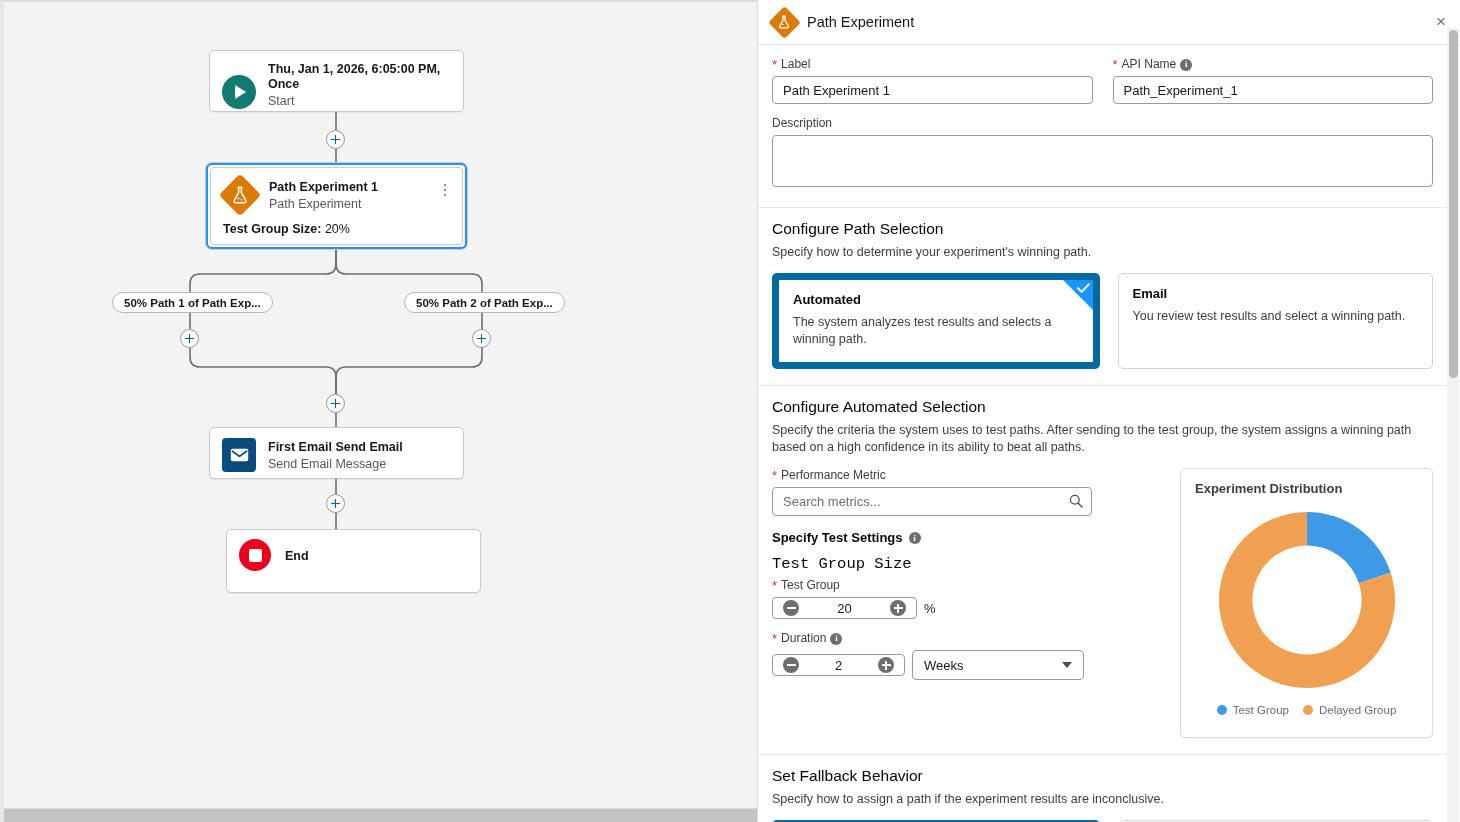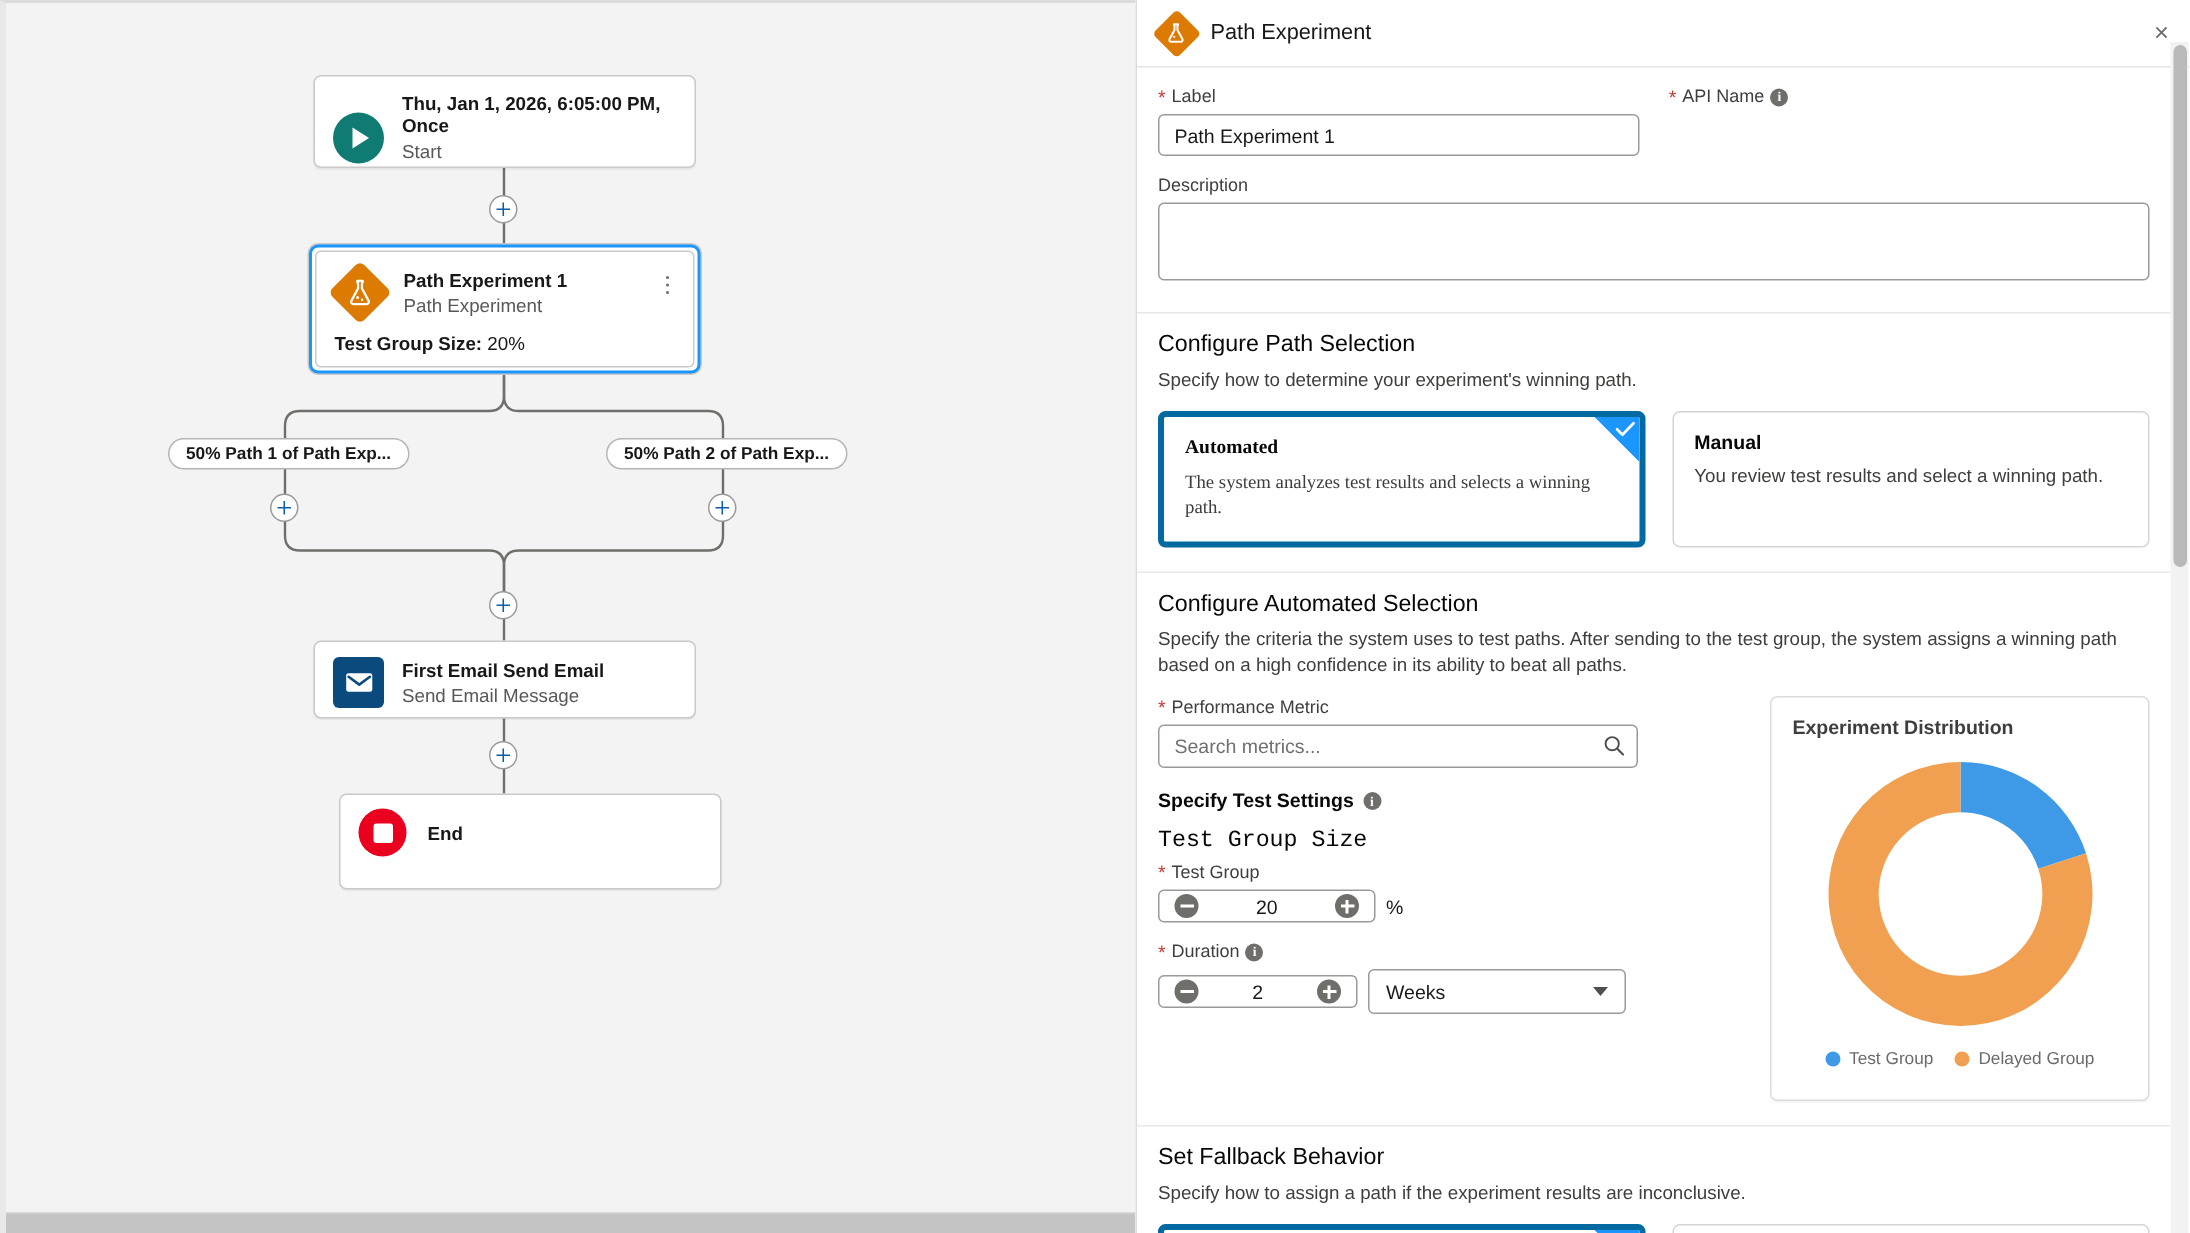--- a/index.html
+++ b/index.html
@@ -161,21 +161,21 @@
   textarea.inp { height:52px; resize:none; padding-top:6px; line-height:16px; }
 
   .sec-h { font-size:15.5px; color:#080707; margin:0 0 6px 0; font-weight:normal; }
   .sec-p { font-size:12.5px; color:#3e3e3c; line-height:17px; margin:0 0 12px 0; }
 
   .choice-row { display:flex; gap:18px; }
   .choice {
     flex:1 1 0; position:relative; border:1px solid #d4d4d4; border-radius:5px;
     background:#fff; padding:12px 14px 14px 14px; min-height:78px; cursor:pointer; overflow:hidden;
   }
-  .choice.selected { border:4px solid #0369a1;font-family:Liberation Serif, serif; }
+  .choice.selected { border:7px solid #0369a1; }
   .choice .ct { font-size:13px; font-weight:bold; color:#080707; margin-bottom:7px; }
   .choice .cd { font-size:12.5px; color:#3e3e3c; line-height:17px; }
   .corner { position:absolute; right:0; top:0; width:30px; height:30px; }
   .corner::before {
     content:""; position:absolute; right:0; top:0;
     border-left:30px solid transparent; border-top:30px solid #1b96ff;
   }
   .corner svg { position:absolute; right:3px; top:3px; }
 
   .twocol { display:flex; gap:18px; }
@@ -353,20 +353,21 @@
               <span>Label</span>
             </div>
             <input class="inp" value="Path Experiment 1" style="">
           </div>
           <div class="field">
             <div class="fl">
               <span class="req">*</span>
               <span>API Name</span>
               <span class="info-dot">i</span>
             </div>
+            <input class="inp" value="Path_Experiment_1" style="">
           </div>
         </div>
         <div style="margin-top:12px;">
           <div class="fl">Description</div>
           <textarea class="inp" placeholder="" style=""></textarea>
         </div>
       </div>
 
       <div class="sec">
         <h3 class="sec-h">Configure Path Selection</h3>
@@ -375,21 +376,21 @@
           <div class="choice selected">
             <div class="corner">
               <svg width="13" height="11" viewBox="0 0 13 11">
                   <path d="M1 5.2 L4.6 8.8 L12 1.2" fill="none" stroke="#fff" stroke-width="1.8" stroke-linecap="round" stroke-linejoin="round"></path>
                 </svg>
             </div>
             <div class="ct">Automated</div>
             <div class="cd">The system analyzes test results and selects a winning path.</div>
           </div>
           <div class="choice">
-            <div class="ct">Manual</div>
+            <div class="ct">Email</div>
             <div class="cd">You review test results and select a winning path.</div>
           </div>
         </div>
       </div>
 
       <div class="sec">
         <h3 class="sec-h">Configure Automated Selection</h3>
         <p class="sec-p">Specify the criteria the system uses to test paths. After sending to the test group, the system assigns a winning path based on a high confidence in its ability to beat all paths.</p>
 
         <div class="twocol">

